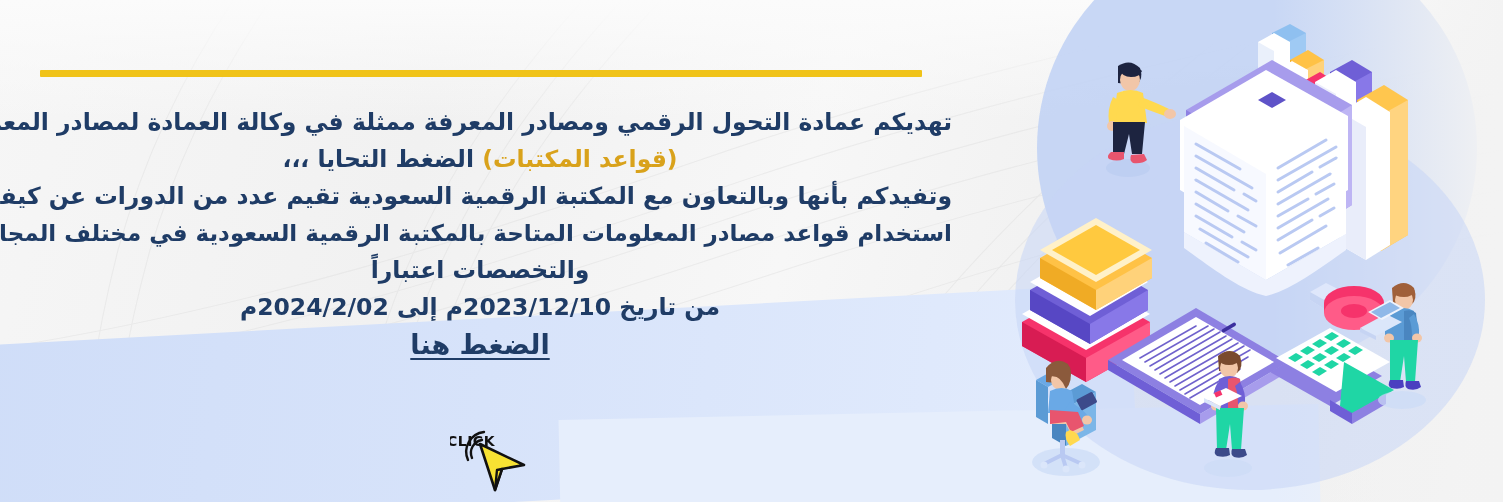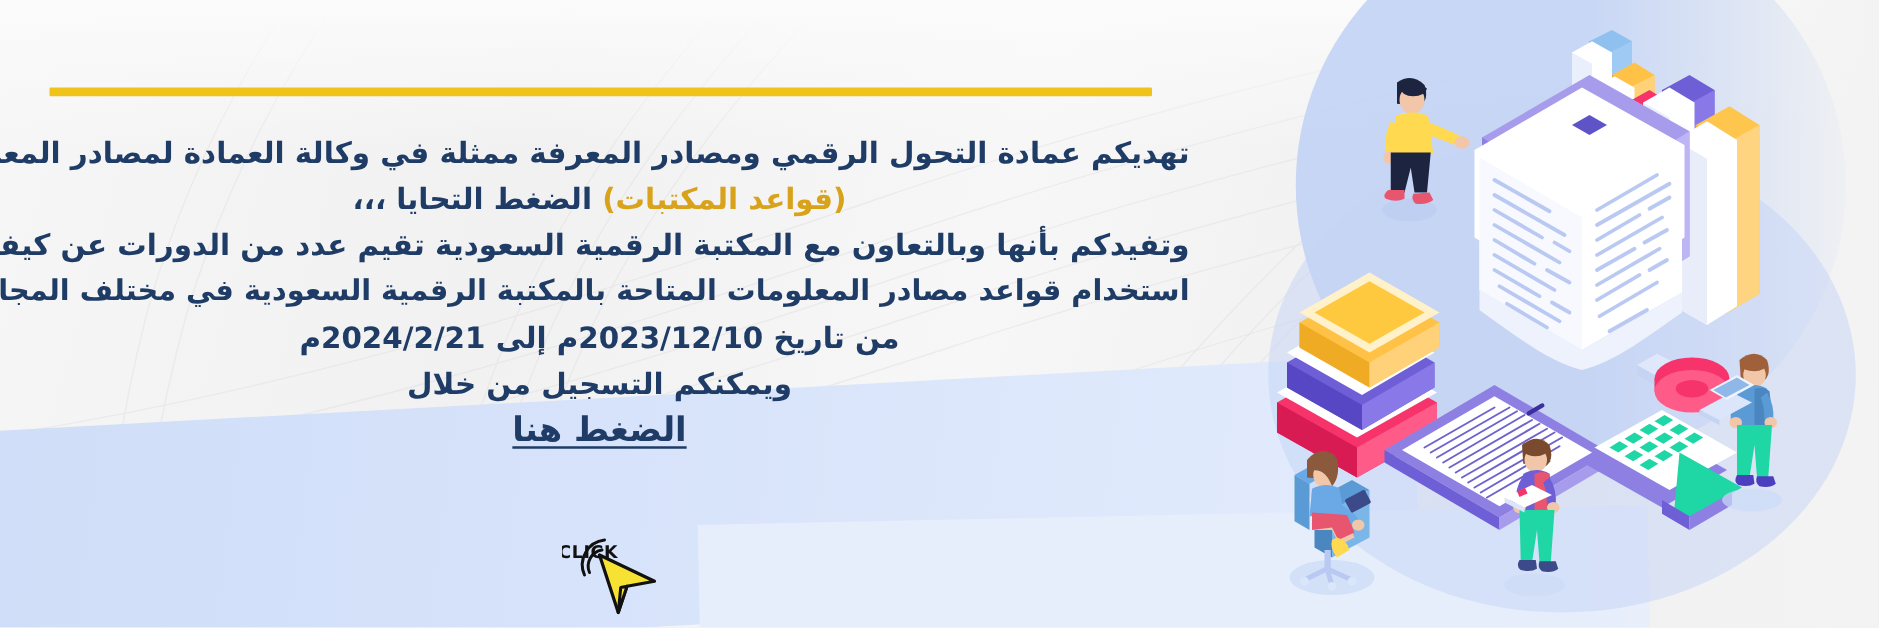--- a/index.html
+++ b/index.html
@@ -370,22 +370,22 @@
 
   <div class="content">
 
     <div class="gold-rule"></div>
 
     <div class="copy">
       <div class="line">تهديكم عمادة التحول الرقمي ومصادر المعرفة ممثلة في وكالة العمادة لمصادر المعرفة</div>
       <div class="line"><span class="gold-text">(قواعد المكتبات)</span><span> الضغط التحايا ،،،</span></div>
       <div class="line">وتفيدكم بأنها وبالتعاون مع المكتبة الرقمية السعودية تقيم عدد من الدورات عن كيفية</div>
       <div class="line sm">استخدام قواعد مصادر المعلومات المتاحة بالمكتبة الرقمية السعودية في مختلف المجالات</div>
-      <div class="line">من تاريخ 2023/12/10م إلى 2024/2/21م</div>
-      <div class="line">ويمكنكم التسجيل من خلال</div>
+      <div class="line">والتخصصات اعتباراً</div>
+      <div class="line">من تاريخ 2023/12/10م إلى 2024/2/02م</div>
       <div class="link-line"><span class="lnk">الضغط هنا</span></div>
     </div>
 
     <div class="click-badge">
       <svg width="90" height="74" viewBox="0 0 90 74" aria-hidden="true">
         <g fill="none" stroke="#111111" stroke-width="2.4" stroke-linecap="round">
           <path d="M34,14 A20,20 0 0 0 18,42"></path>
           <path d="M32,22 A13,13 0 0 0 22,40"></path>
         </g>
         <text x="45" y="28" font-family="'DejaVu Sans','Liberation Sans',sans-serif" font-size="14" font-weight="700" fill="#111111" letter-spacing="0.5">CLICK!</text>

